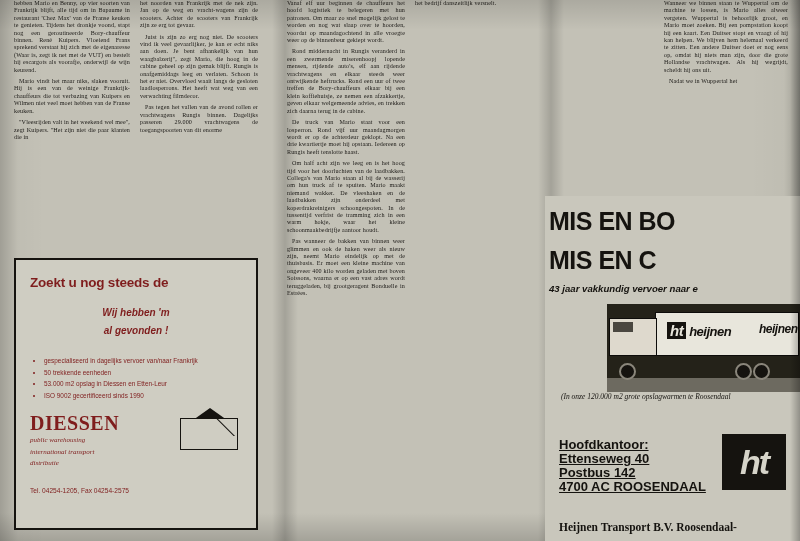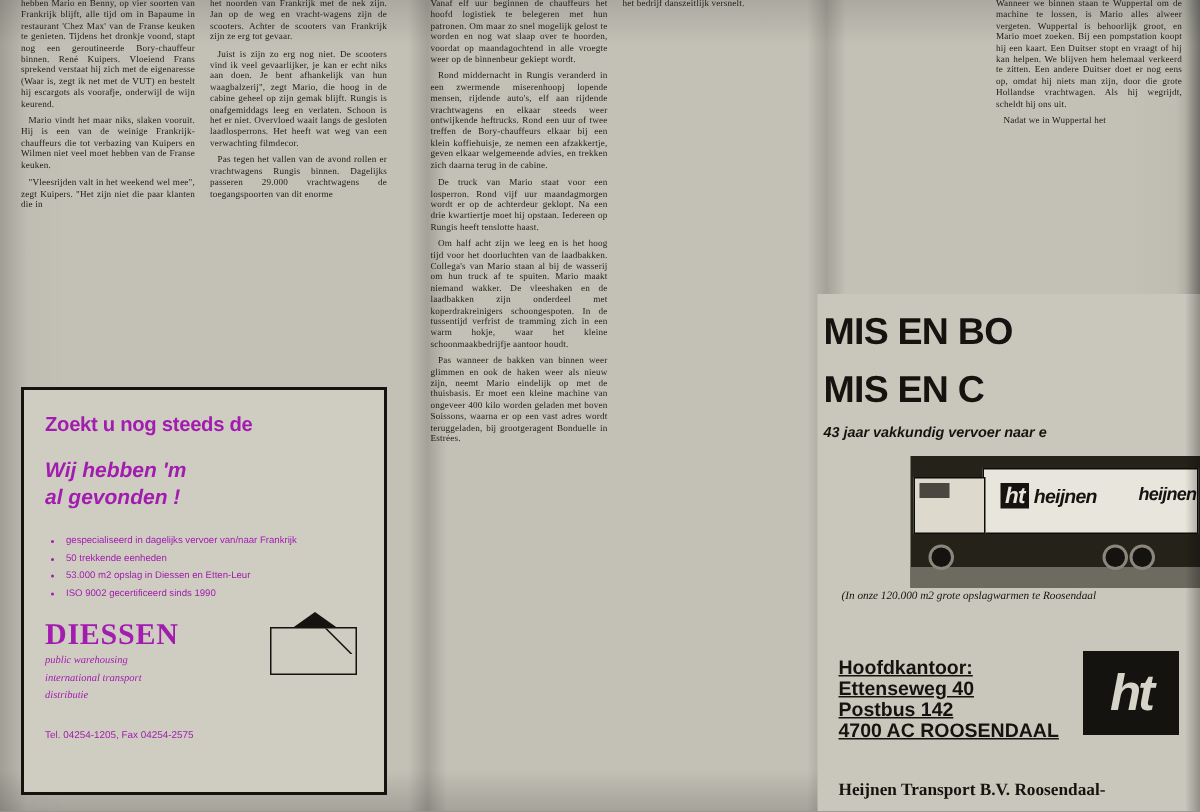--- a/index.html
+++ b/index.html
@@ -62,36 +62,36 @@
   #ad-timmermans {
     position: absolute;
     left: 14px;
     top: 258px;
     width: 244px;
     height: 272px;
     background: #cfcdc2;
     border: 2px solid #15130f;
     box-sizing: border-box;
     padding: 14px 14px 8px 14px;
-    color: #a21caf;
+    color: #7f1d1d;
   }
   #ad-timmermans .hl {
     font-family: "Liberation Sans", sans-serif;
     font-weight: bold;
     font-size: 13.5px;
     line-height: 17px;
     letter-spacing: -0.2px;
   }
   #ad-timmermans .hl2 {
     font-family: "Liberation Sans", sans-serif;
     font-weight: bold;
     font-style: italic;
-    font-size: 14px;
+    font-size: 10px;
     line-height: 16px;
-    text-align: left;
+    text-align: center;
     margin-top: 14px;
   }
   #ad-timmermans ul {
     margin: 16px 0 0 0;
     padding-left: 14px;
     font-family: "Liberation Sans", sans-serif;
     font-size: 6.4px;
     line-height: 11.5px;
   }
   #ad-timmermans li { margin: 0; }

